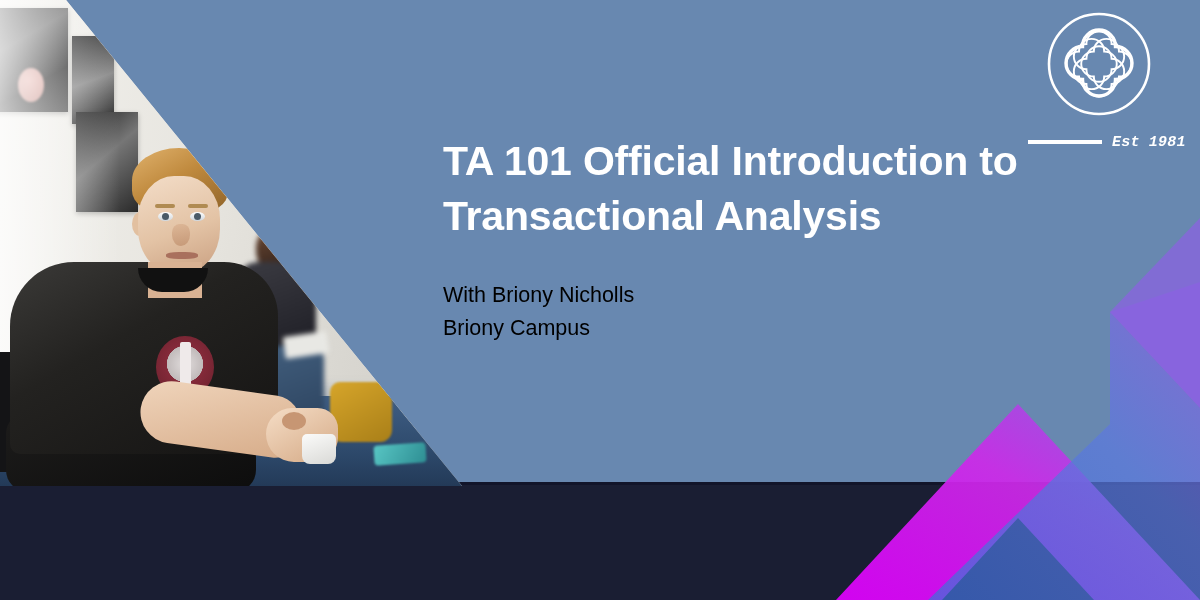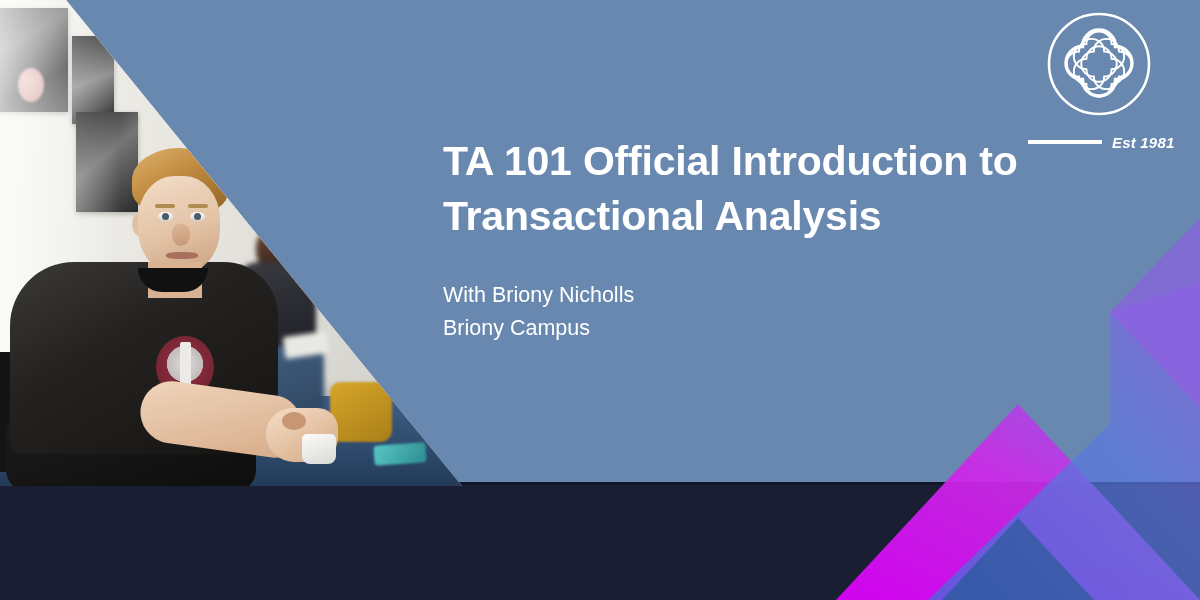--- a/index.html
+++ b/index.html
@@ -269,20 +269,21 @@
   .logo-mark { position: absolute; left: 16px; top: 0; width: 110px; height: 112px; }
   .logo-footer {
     position: absolute;
     left: 0;
     top: 124px;
     width: 150px;
     height: 20px;
     display: flex;
     align-items: center;
     gap: 10px;
+    font-family: Liberation Mono, monospace;
   }
   .logo-rule {
     width: 74px;
     height: 4px;
     background: #ffffff;
     flex: none;
   }
   .logo-est {
     color: #ffffff;
     font-size: 15px;
@@ -303,21 +304,21 @@
     margin: 0;
     color: #ffffff;
     font-size: 41px;
     font-weight: bold;
     line-height: 1.33;
     letter-spacing: -0.2px;
     max-width: 590px;
   }
   .details {
     margin-top: 36px;
-    color: #ffffff;
+    color: #000000;
     font-size: 21.5px;
     line-height: 1.53;
     font-weight: normal;
   }
   .details .line { display: block; white-space: nowrap; }
 </style>
 </head>
 <body>
 
 <div id="banner">

